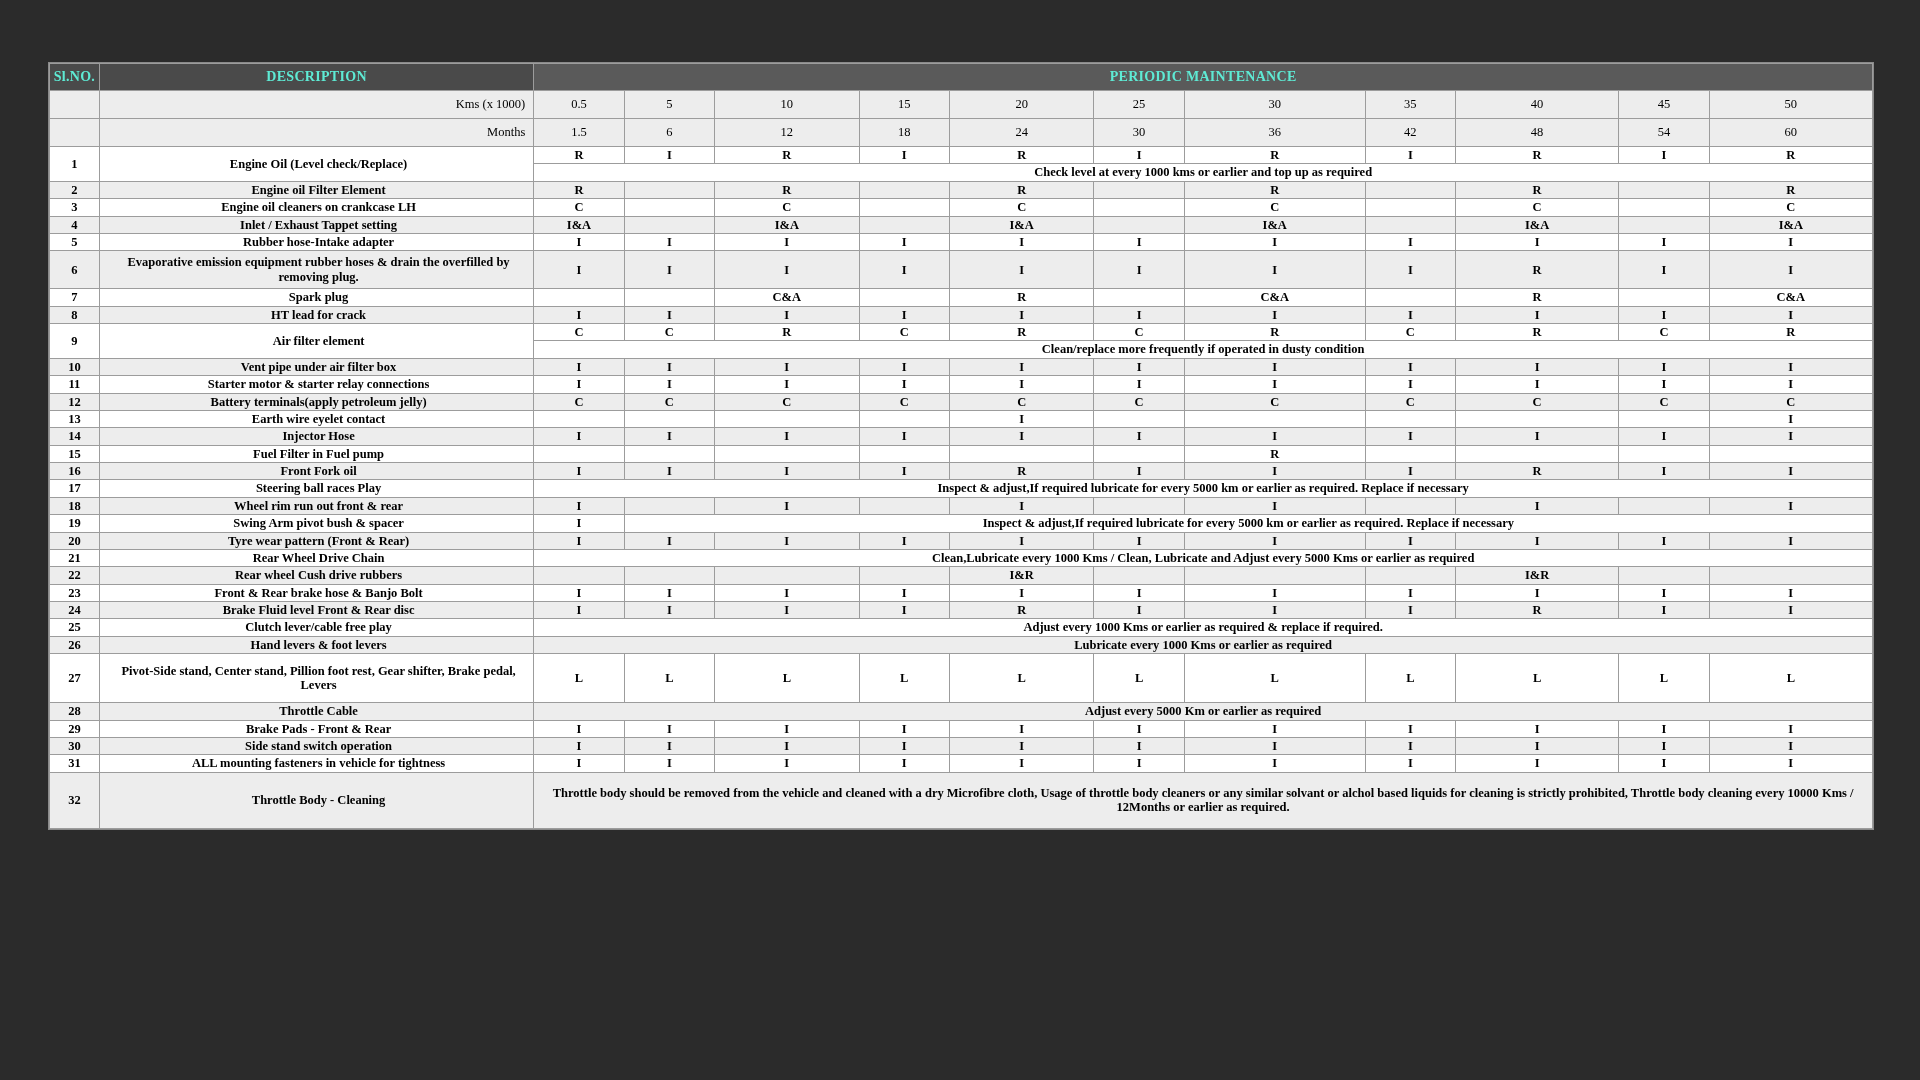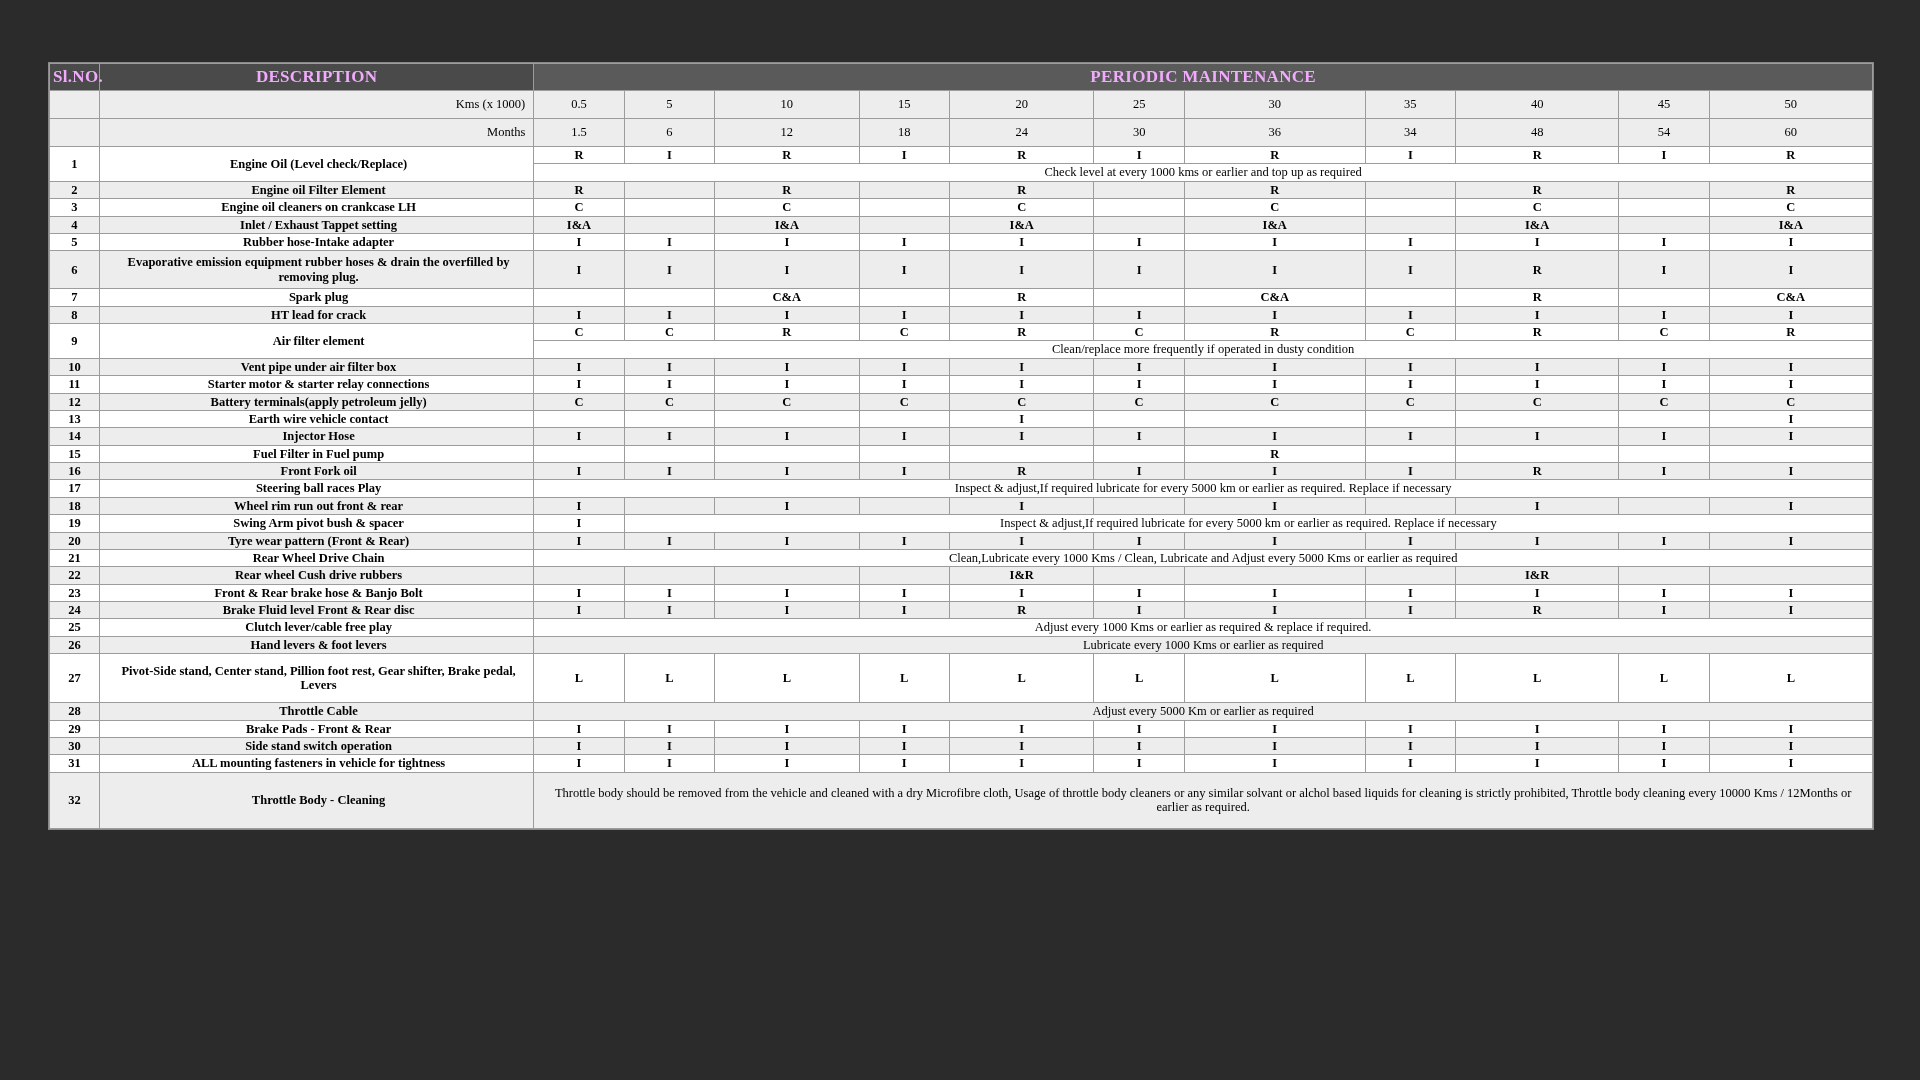--- a/index.html
+++ b/index.html
@@ -33,23 +33,23 @@
   table.maint td, table.maint th {
     border: 1px solid #9c9c9c;
     padding: 1px 3px;
     vertical-align: middle;
     text-align: center;
     line-height: 1.15;
   }
   
   thead th.hdr {
     background: #4a4a4a;
-    color: #f0abfc;
+    color: #5eead4;
     font-weight: bold;
-    font-size: 17px;
+    font-size: 14px;
     letter-spacing: .3px;
     height: 24px;
   }
   thead th.hdr-pm {
     background: #5a5a5a;
     text-align: center;
   }
   .unit-row td {
     background: #ededed;
     font-weight: normal;
@@ -71,21 +71,21 @@
   }
   td.desc {
     text-align: left;
     padding-left: 7px !important;
     font-weight: bold;
     width: 418px;
   }
   tbody tr.alt td { background: #ededed; }
   tbody tr.white td { background: #ffffff; }
   td.note {
-    font-weight: normal;
+    font-weight: bold;
     text-align: center;
   }
   td.val {
     font-weight: bold;
   }
   .note-multiline {
     line-height: 1.3;
     padding: 3px 10px !important;
   }
   .desc-2line { line-height: 1.25; margin-top: 35px; }
@@ -137,21 +137,21 @@
         <tr class="unit-row">
           <td class="blank-cell"></td>
           <td class="unit-label">Months</td>
           <td>1.5</td>
           <td>6</td>
           <td>12</td>
           <td>18</td>
           <td>24</td>
           <td>30</td>
           <td>36</td>
-          <td>34</td>
+          <td>42</td>
           <td>48</td>
           <td>54</td>
           <td>60</td>
         </tr>
 
         <tr class="white">
           <td class="sl" rowspan="2">1</td>
           <td class="desc" rowspan="2">Engine Oil (Level check/Replace)</td>
           <td class="val">R</td>
           <td class="val">I</td>
@@ -343,21 +343,21 @@
           <td class="val">C</td>
           <td class="val">C</td>
           <td class="val">C</td>
           <td class="val">C</td>
           <td class="val">C</td>
           <td class="val">C</td>
         </tr>
 
         <tr class="white">
           <td class="sl">13</td>
-          <td class="desc">Earth wire vehicle contact</td>
+          <td class="desc">Earth wire eyelet contact</td>
           <td class="val"></td>
           <td class="val"></td>
           <td class="val"></td>
           <td class="val"></td>
           <td class="val">I</td>
           <td class="val"></td>
           <td class="val"></td>
           <td class="val"></td>
           <td class="val"></td>
           <td class="val"></td>

